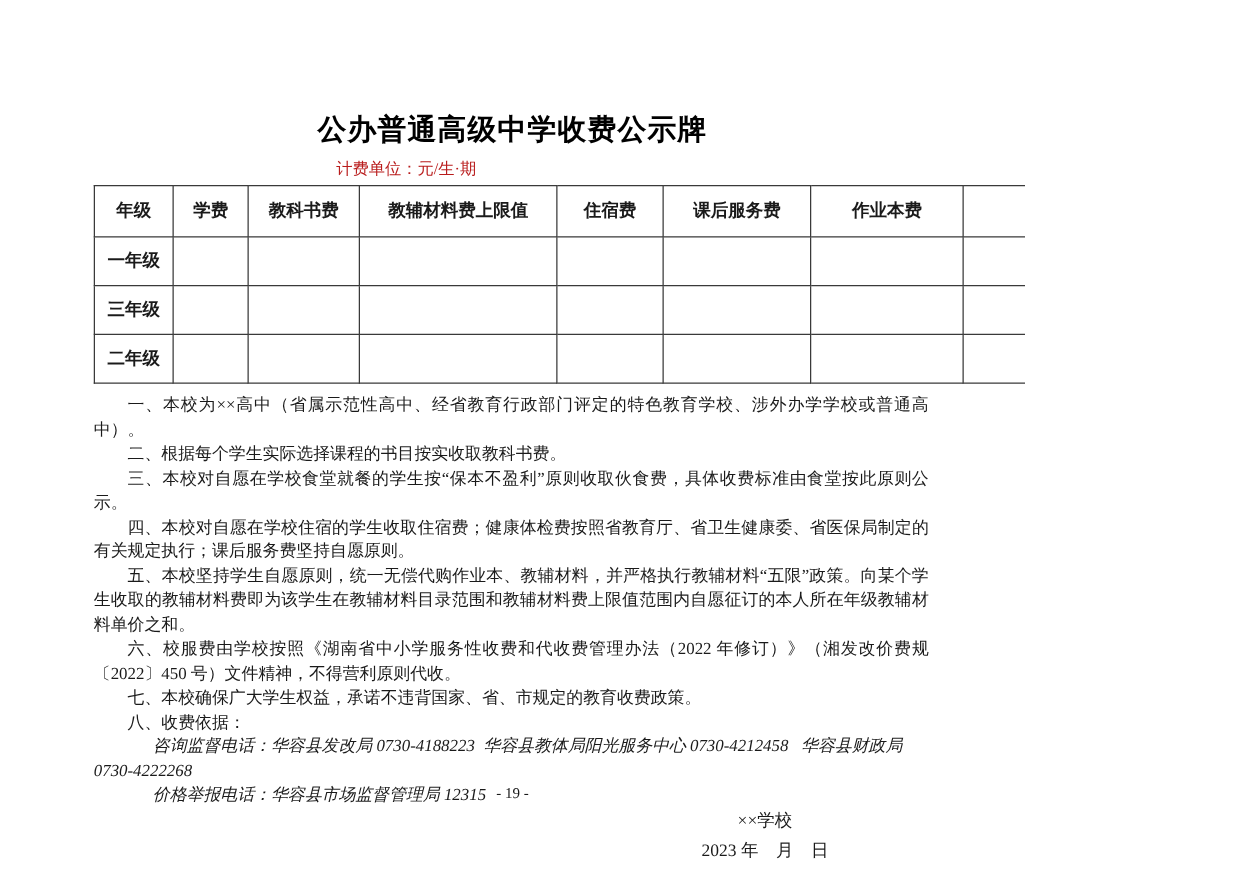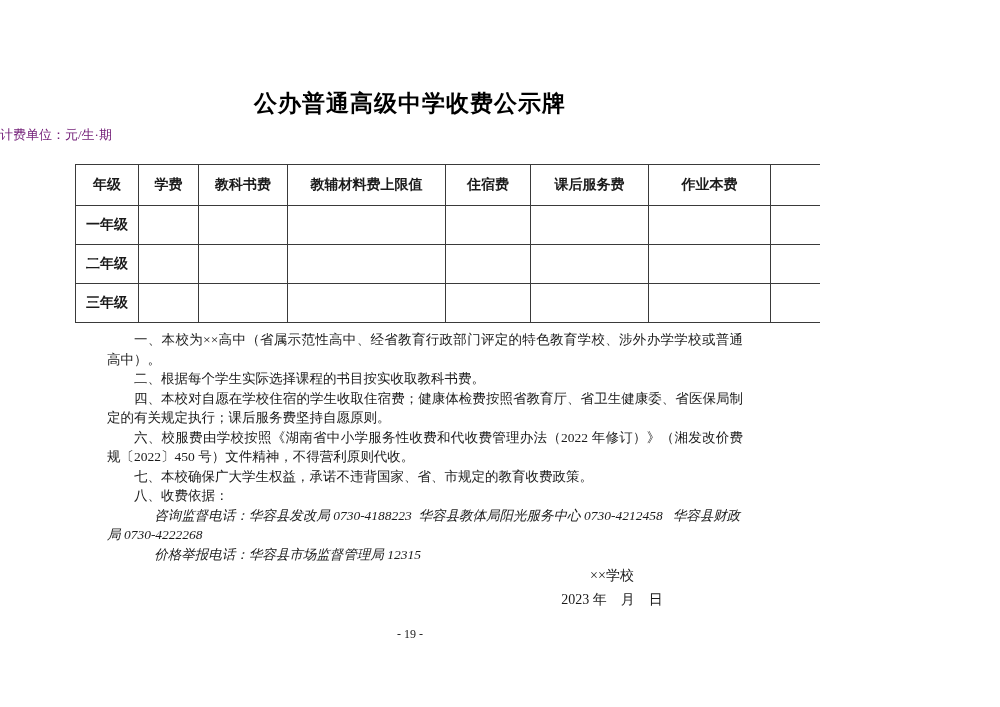--- a/index.html
+++ b/index.html
@@ -22,30 +22,30 @@
     padding-top: 88px;
     text-align: center;
     font-size: 23px;
     font-weight: bold;
     letter-spacing: 1px;
     color: #000000;
   }
   .unit-label {
     margin-top: 7px;
     padding-right: 170px;
-    text-align: left;
+    text-align: center;
     font-size: 13px;
-    color: #701a75;
+    color: #b91c1c;
   }
   table.fee-table {
     border-collapse: collapse;
     table-layout: fixed;
     width: 848px;
     margin-left: 75px;
-    margin-top: 20px;
+    margin-top: 4px;
   }
   table.fee-table th,
   table.fee-table td {
     border: 1px solid #3a3a3a;
     font-size: 14px;
     text-align: center;
     vertical-align: middle;
     padding: 0 2px;
     overflow: hidden;
   }
@@ -55,21 +55,20 @@
   }
   table.fee-table td {
     height: 39px;
     font-weight: bold;
   }
   td.remark-cell { color: #555555; }
   .notes {
     margin-top: 7px;
     padding-left: 75px;
     padding-right: 77px;
-    margin-left: 32px;
   }
   .notes p {
     margin: 0;
     font-size: 13.5px;
     line-height: 19.5px;
     text-align: justify;
     text-indent: 2em;
   }
   .notes p.phone-line {
     text-indent: 3.5em;
@@ -133,46 +132,48 @@
         <td>一年级</td>
         <td></td>
         <td></td>
         <td></td>
         <td></td>
         <td></td>
         <td></td>
         <td class="remark-cell"></td>
       </tr>
       <tr>
-        <td>二年级</td>
+        <td>三年级</td>
         <td></td>
         <td></td>
         <td></td>
         <td></td>
         <td></td>
         <td></td>
         <td class="remark-cell">/</td>
       </tr>
       <tr>
-        <td>三年级</td>
+        <td>二年级</td>
         <td></td>
         <td></td>
         <td></td>
         <td></td>
         <td></td>
         <td></td>
         <td class="remark-cell">/</td>
       </tr>
     </tbody>
   </table>
 
   <div class="notes">
     <p>一、本校为××高中（省属示范性高中、经省教育行政部门评定的特色教育学校、涉外办学学校或普通高中）。</p>
     <p>二、根据每个学生实际选择课程的书目按实收取教科书费。</p>
+    <p>三、本校对自愿在学校食堂就餐的学生按“保本不盈利”原则收取伙食费，具体收费标准由食堂按此原则公示。</p>
     <p>四、本校对自愿在学校住宿的学生收取住宿费；健康体检费按照省教育厅、省卫生健康委、省医保局制定的有关规定执行；课后服务费坚持自愿原则。</p>
+    <p>五、本校坚持学生自愿原则，统一无偿代购作业本、教辅材料，并严格执行教辅材料“五限”政策。向某个学生收取的教辅材料费即为该学生在教辅材料目录范围和教辅材料费上限值范围内自愿征订的本人所在年级教辅材料单价之和。</p>
     <p>六、校服费由学校按照《湖南省中小学服务性收费和代收费管理办法（2022 年修订）》（湘发改价费规〔2022〕450 号）文件精神，不得营利原则代收。</p>
     <p>七、本校确保广大学生权益，承诺不违背国家、省、市规定的教育收费政策。</p>
     <p>八、收费依据：</p>
     <p class="phone-line">咨询监督电话：华容县发改局 0730-4188223  华容县教体局阳光服务中心 0730-4212458   华容县财政局 0730-4222268</p>
     <p class="phone-line">价格举报电话：华容县市场监督管理局 12315</p>
   </div>
 
   <div class="signature">
     <div>××学校</div>
     <div>2023 年　月　日</div>

